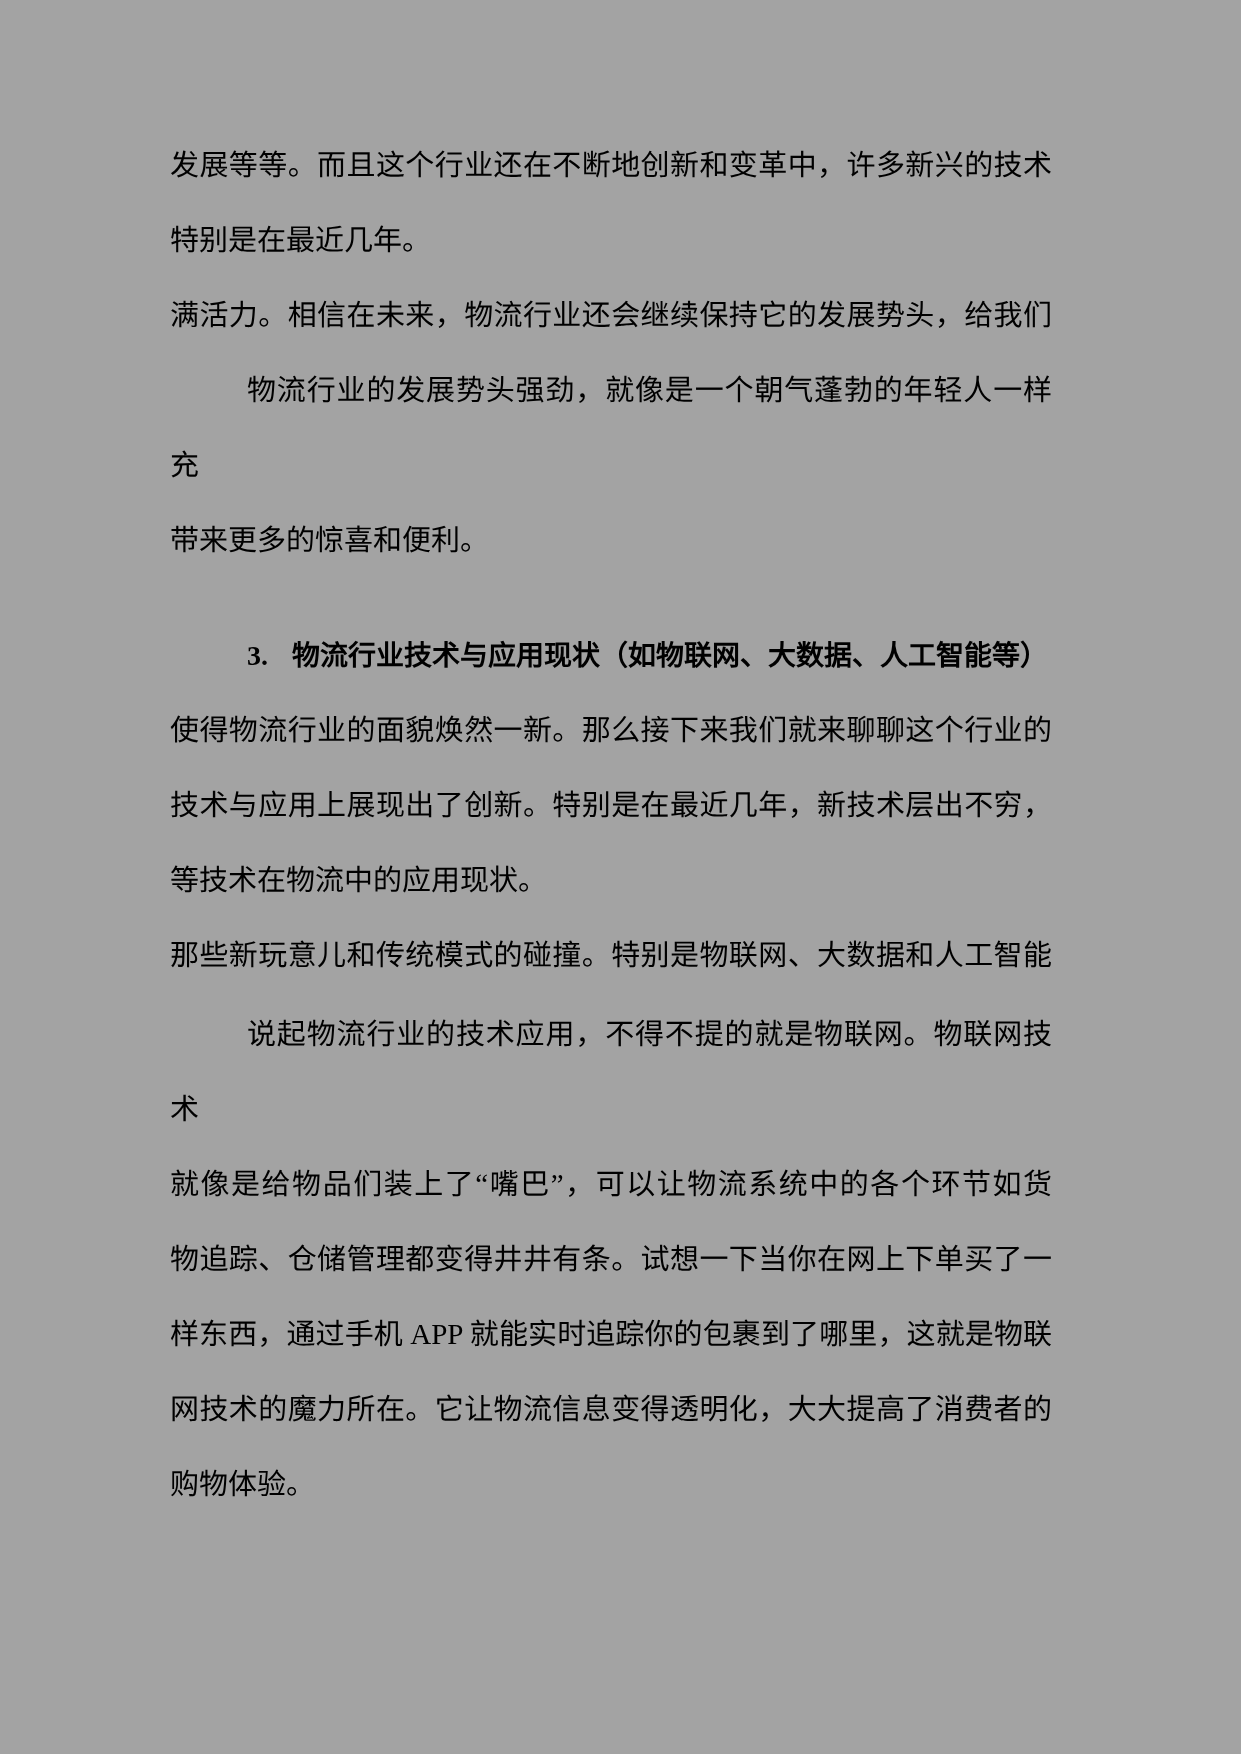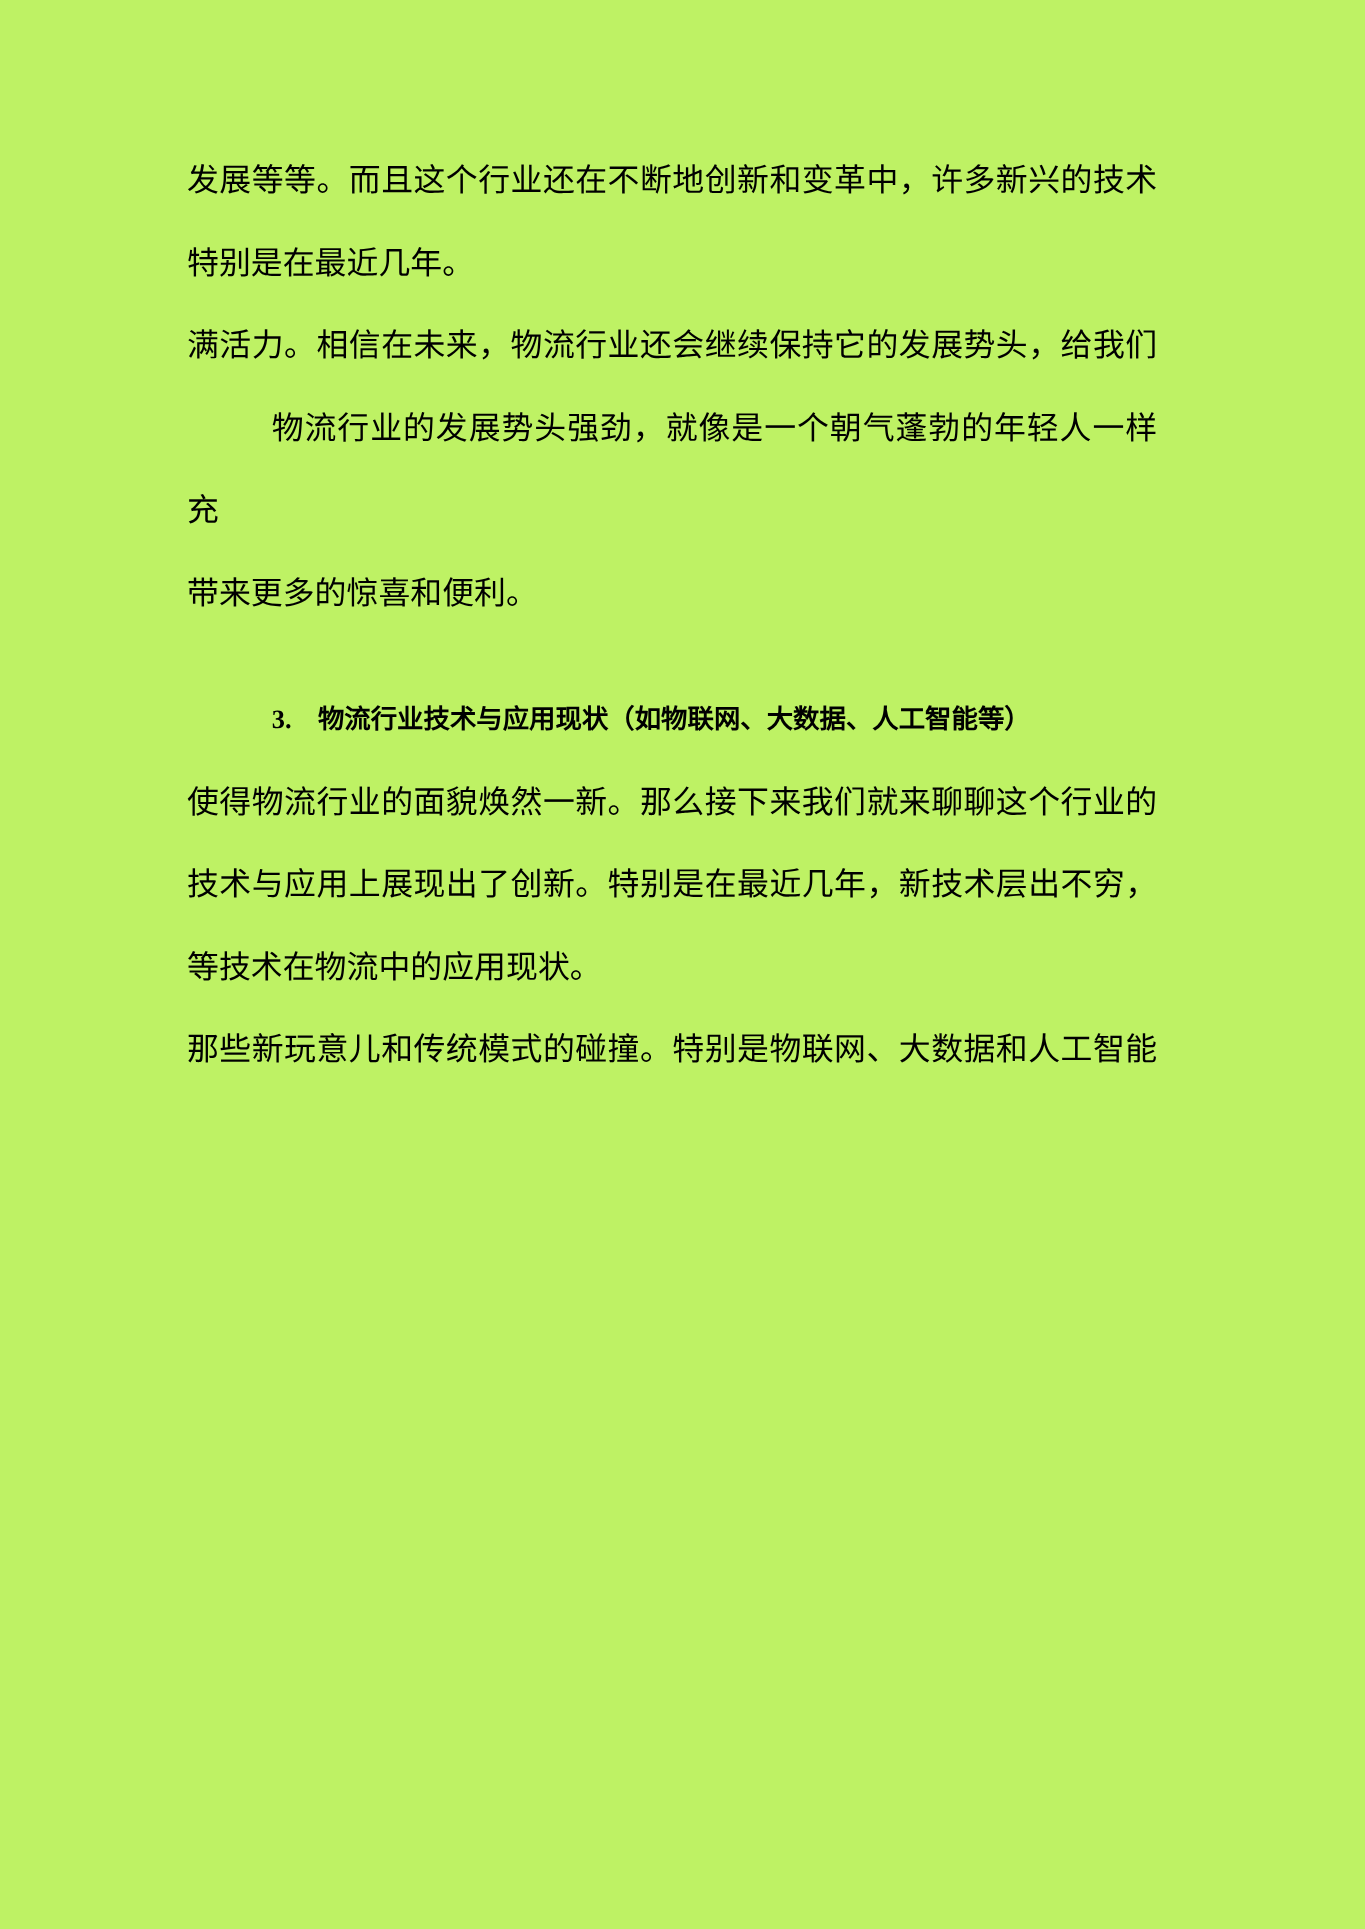--- a/index.html
+++ b/index.html
@@ -11,21 +11,21 @@
     width: 1241px;
     height: 1754px;
     position: relative;
     overflow: hidden;
     font-family: "Liberation Serif", "DejaVu Serif", serif;
     color: #000000;
   }
   .page {
     position: absolute;
     inset: 0;
-    background: #bef264;
+    background: #a3a3a3;
   }
   .content {
     position: absolute;
     left: 170px;
     top: 128px;
     width: 882px;
   }
   .para {
     margin: 0;
     padding: 0;
@@ -48,21 +48,21 @@
     text-align: left;
     text-align-last: auto;
   }
   
   .line.indent {
     text-indent: 77px;
   }
   .heading {
     margin: 40px 0 0 0;
     padding-left: 77px;
-    font-size: 24px;
+    font-size: 28px;
     line-height: 75px;
     font-weight: bold;
     white-space: nowrap;
   }
   .heading .num {
     display: inline-block;
     margin-right: 24px;
     font-weight: bold;
   }
   .spacer-p4 { margin-top: 4px; }
@@ -88,15 +88,23 @@
       <span class="num">3.</span><span class="title">物流行业技术与应用现状（如物联网、大数据、人工智能等）</span>
     </div>
 
     <div class="para">
       <div class="line full">使得物流行业的面貌焕然一新。那么接下来我们就来聊聊这个行业的</div>
       <div class="line full">技术与应用上展现出了创新。特别是在最近几年，新技术层出不穷，</div>
       <div class="line short">等技术在物流中的应用现状。</div>
       <div class="line full">那些新玩意儿和传统模式的碰撞。特别是物联网、大数据和人工智能</div>
     </div>
 
+    <div class="para spacer-p4">
+      <div class="line full indent">说起物流行业的技术应用，不得不提的就是物联网。物联网技术</div>
+      <div class="line full">就像是给物品们装上了“嘴巴”，可以让物流系统中的各个环节如货</div>
+      <div class="line full">物追踪、仓储管理都变得井井有条。试想一下当你在网上下单买了一</div>
+      <div class="line full">样东西，通过手机 APP 就能实时追踪你的包裹到了哪里，这就是物联</div>
+      <div class="line full">网技术的魔力所在。它让物流信息变得透明化，大大提高了消费者的</div>
+      <div class="line short">购物体验。</div>
+    </div>
 
   </div>
 </div>
 
 </body></html>

